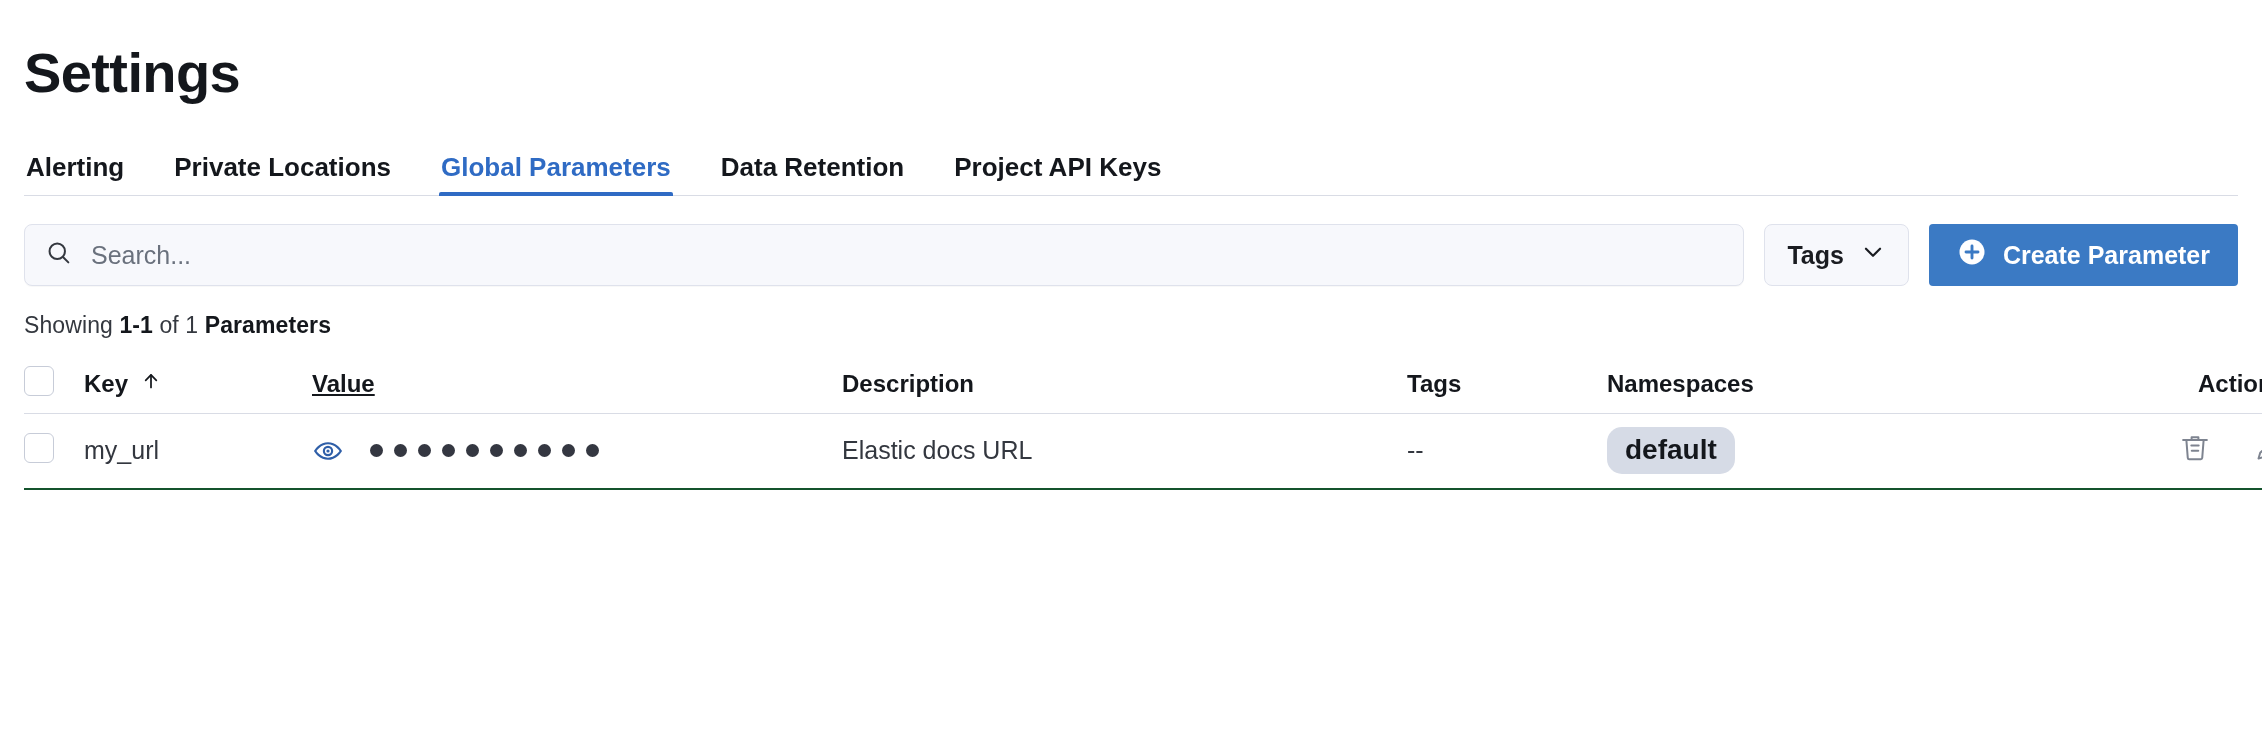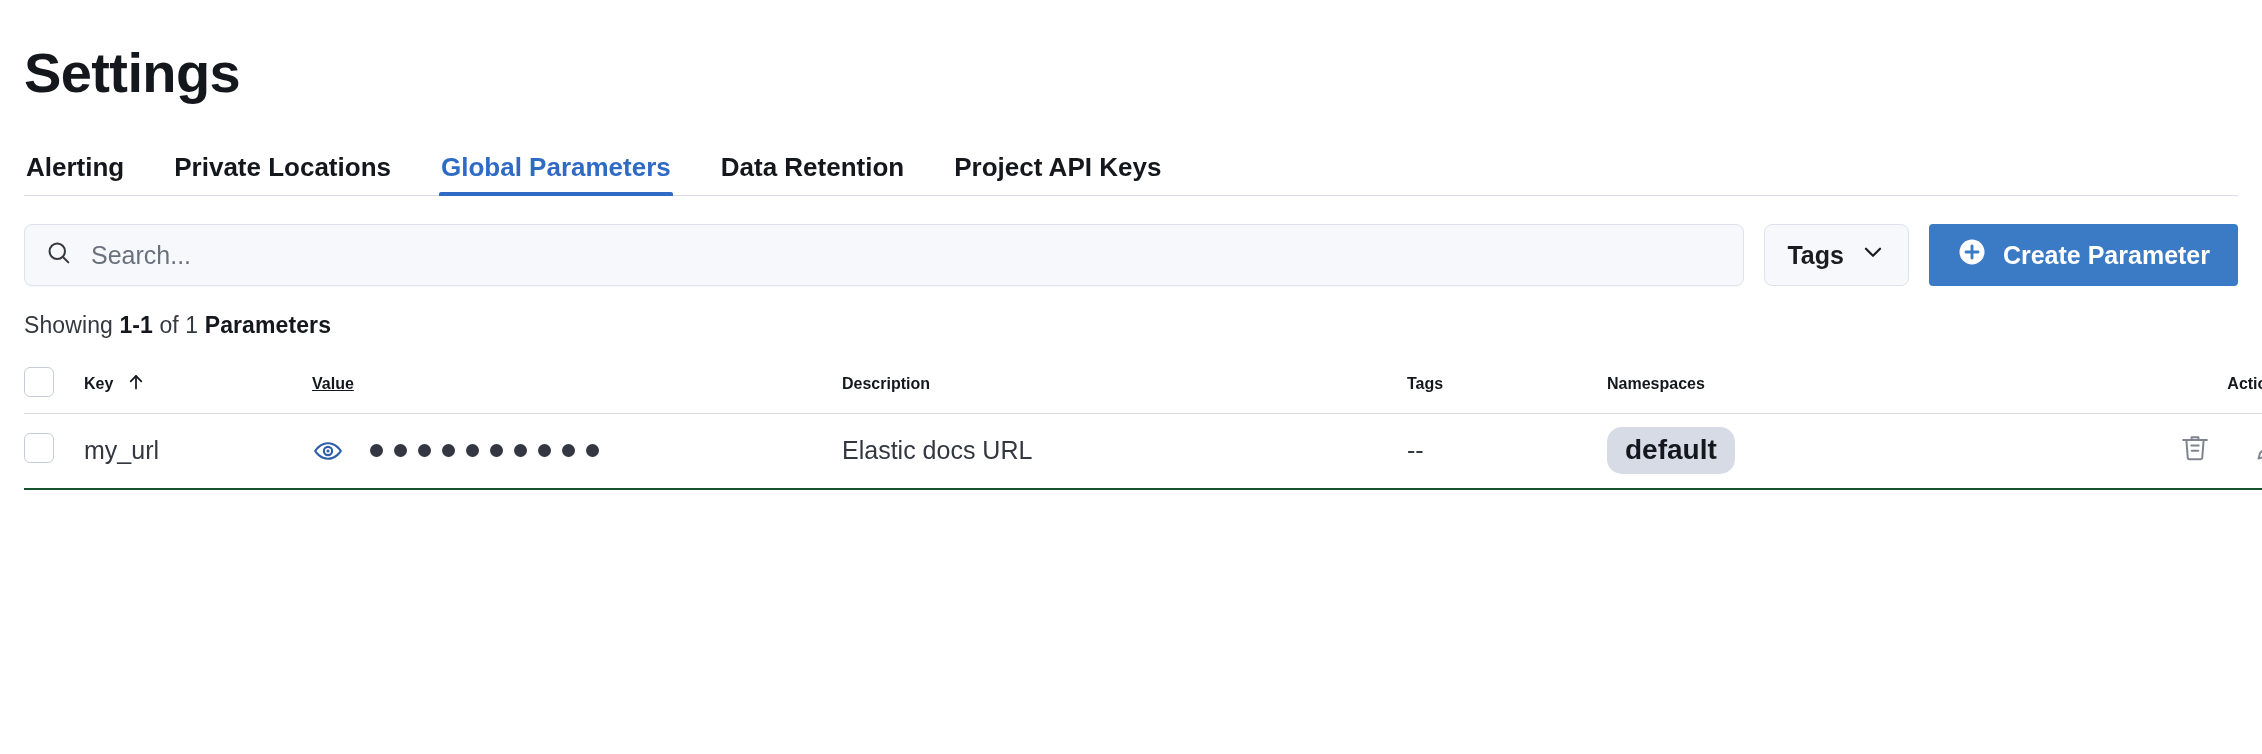--- a/index.html
+++ b/index.html
@@ -158,21 +158,21 @@
     border-collapse: collapse;
     table-layout: fixed;
   }
   .table th, .table td {
     text-align: left;
     vertical-align: middle;
     padding: 0;
   }
   .table thead tr { height: 58px; }
   .table thead th {
-    font-size: 16px;
+    font-size: 24px;
     font-weight: 700;
     color: #14171c;
     border-bottom: 1px solid #d9dce5;
   }
   .table tbody tr { height: 76px; }
   .table tbody td {
     font-size: 25px;
     color: #33373f;
     border-bottom: 2px solid #14532d;
   }

